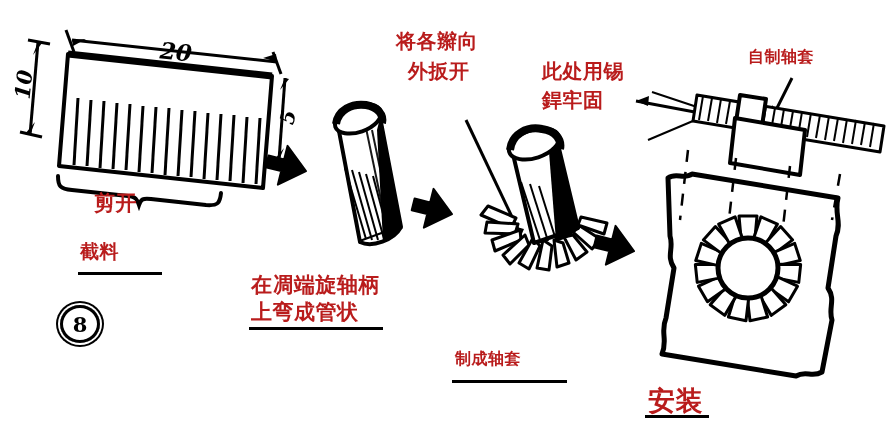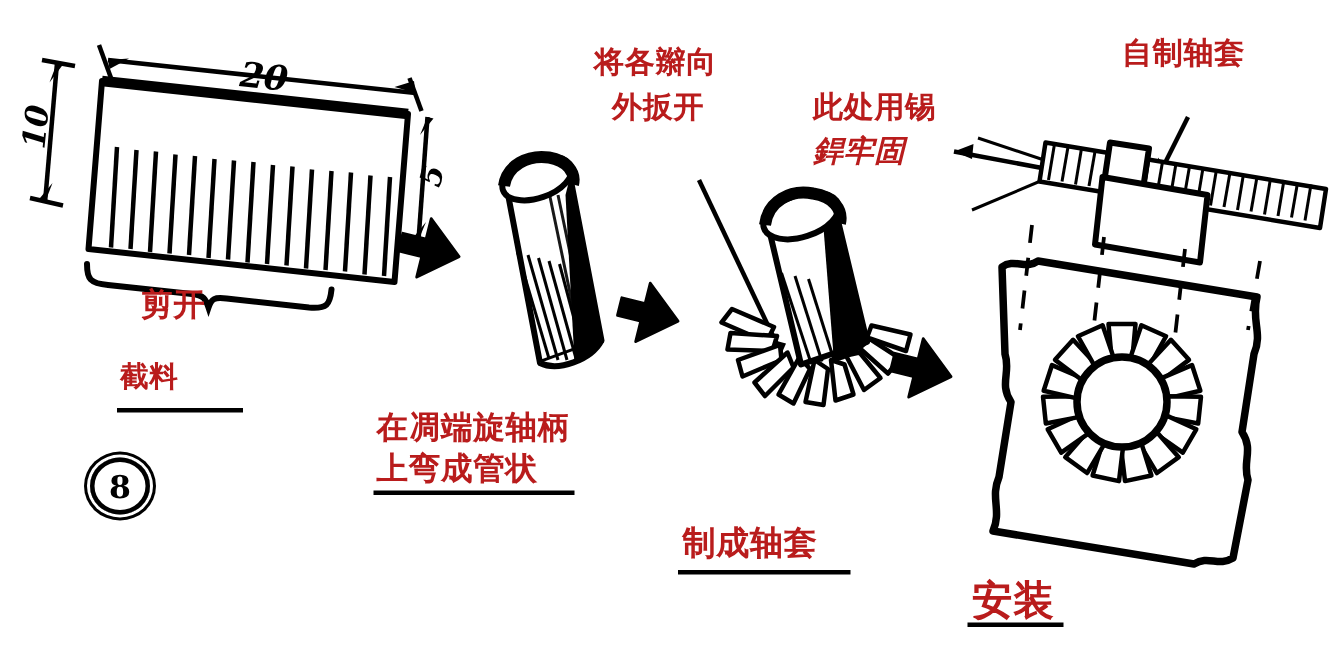--- a/index.html
+++ b/index.html
@@ -315,24 +315,24 @@
   <div class="fignum" style="left:60px; top:305px;">8</div>
 
 
   <div class="cap hand" style="left:251px; top:300px; font-size:21px;">上弯成管状</div>
   <div class="cap hand" style="left:251px; top:273px; font-size:21px;">在凋端旋轴柄</div>
   <div class="underline" style="left:249px; top:327px; width:134px; height:3px;"></div>
 
   <div class="cap hand" style="left:396px; top:30px; font-size:20px;">将各辮向</div>
   <div class="cap hand" style="left:396px; top:60px; font-size:20px;margin-left:12px;">外扳开</div>
 
-  <div class="cap hand" style="left:455px; top:350px; font-size:22px;">制成轴套</div>
+  <div class="cap hand" style="left:455px; top:350px; font-size:16px;">制成轴套</div>
   <div class="underline" style="left:452px; top:380px; width:115px; height:3px;"></div>
 
   <div class="cap hand" style="left:542px; top:60px; font-size:20px;">此处用锡</div>
-  <div class="cap hand" style="left:542px; top:89px; font-size:20px;font-style:italic;">銲牢固</div>
-
-  <div class="cap hand" style="left:748px; top:24px; font-size:20px;text-align:right;">自制轴套</div>
+  <div class="cap hand" style="left:542px; top:89px; font-size:20px;">銲牢固</div>
+
+  <div class="cap hand" style="left:748px; top:48px; font-size:16px;text-align:right;">自制轴套</div>
 
   <div class="cap hand" style="left:648px; top:385px; font-size:27px;">安装</div>
   <div class="underline" style="left:645px; top:415px; width:64px; height:3px;"></div>
 
 </div>
 
 </body></html>

